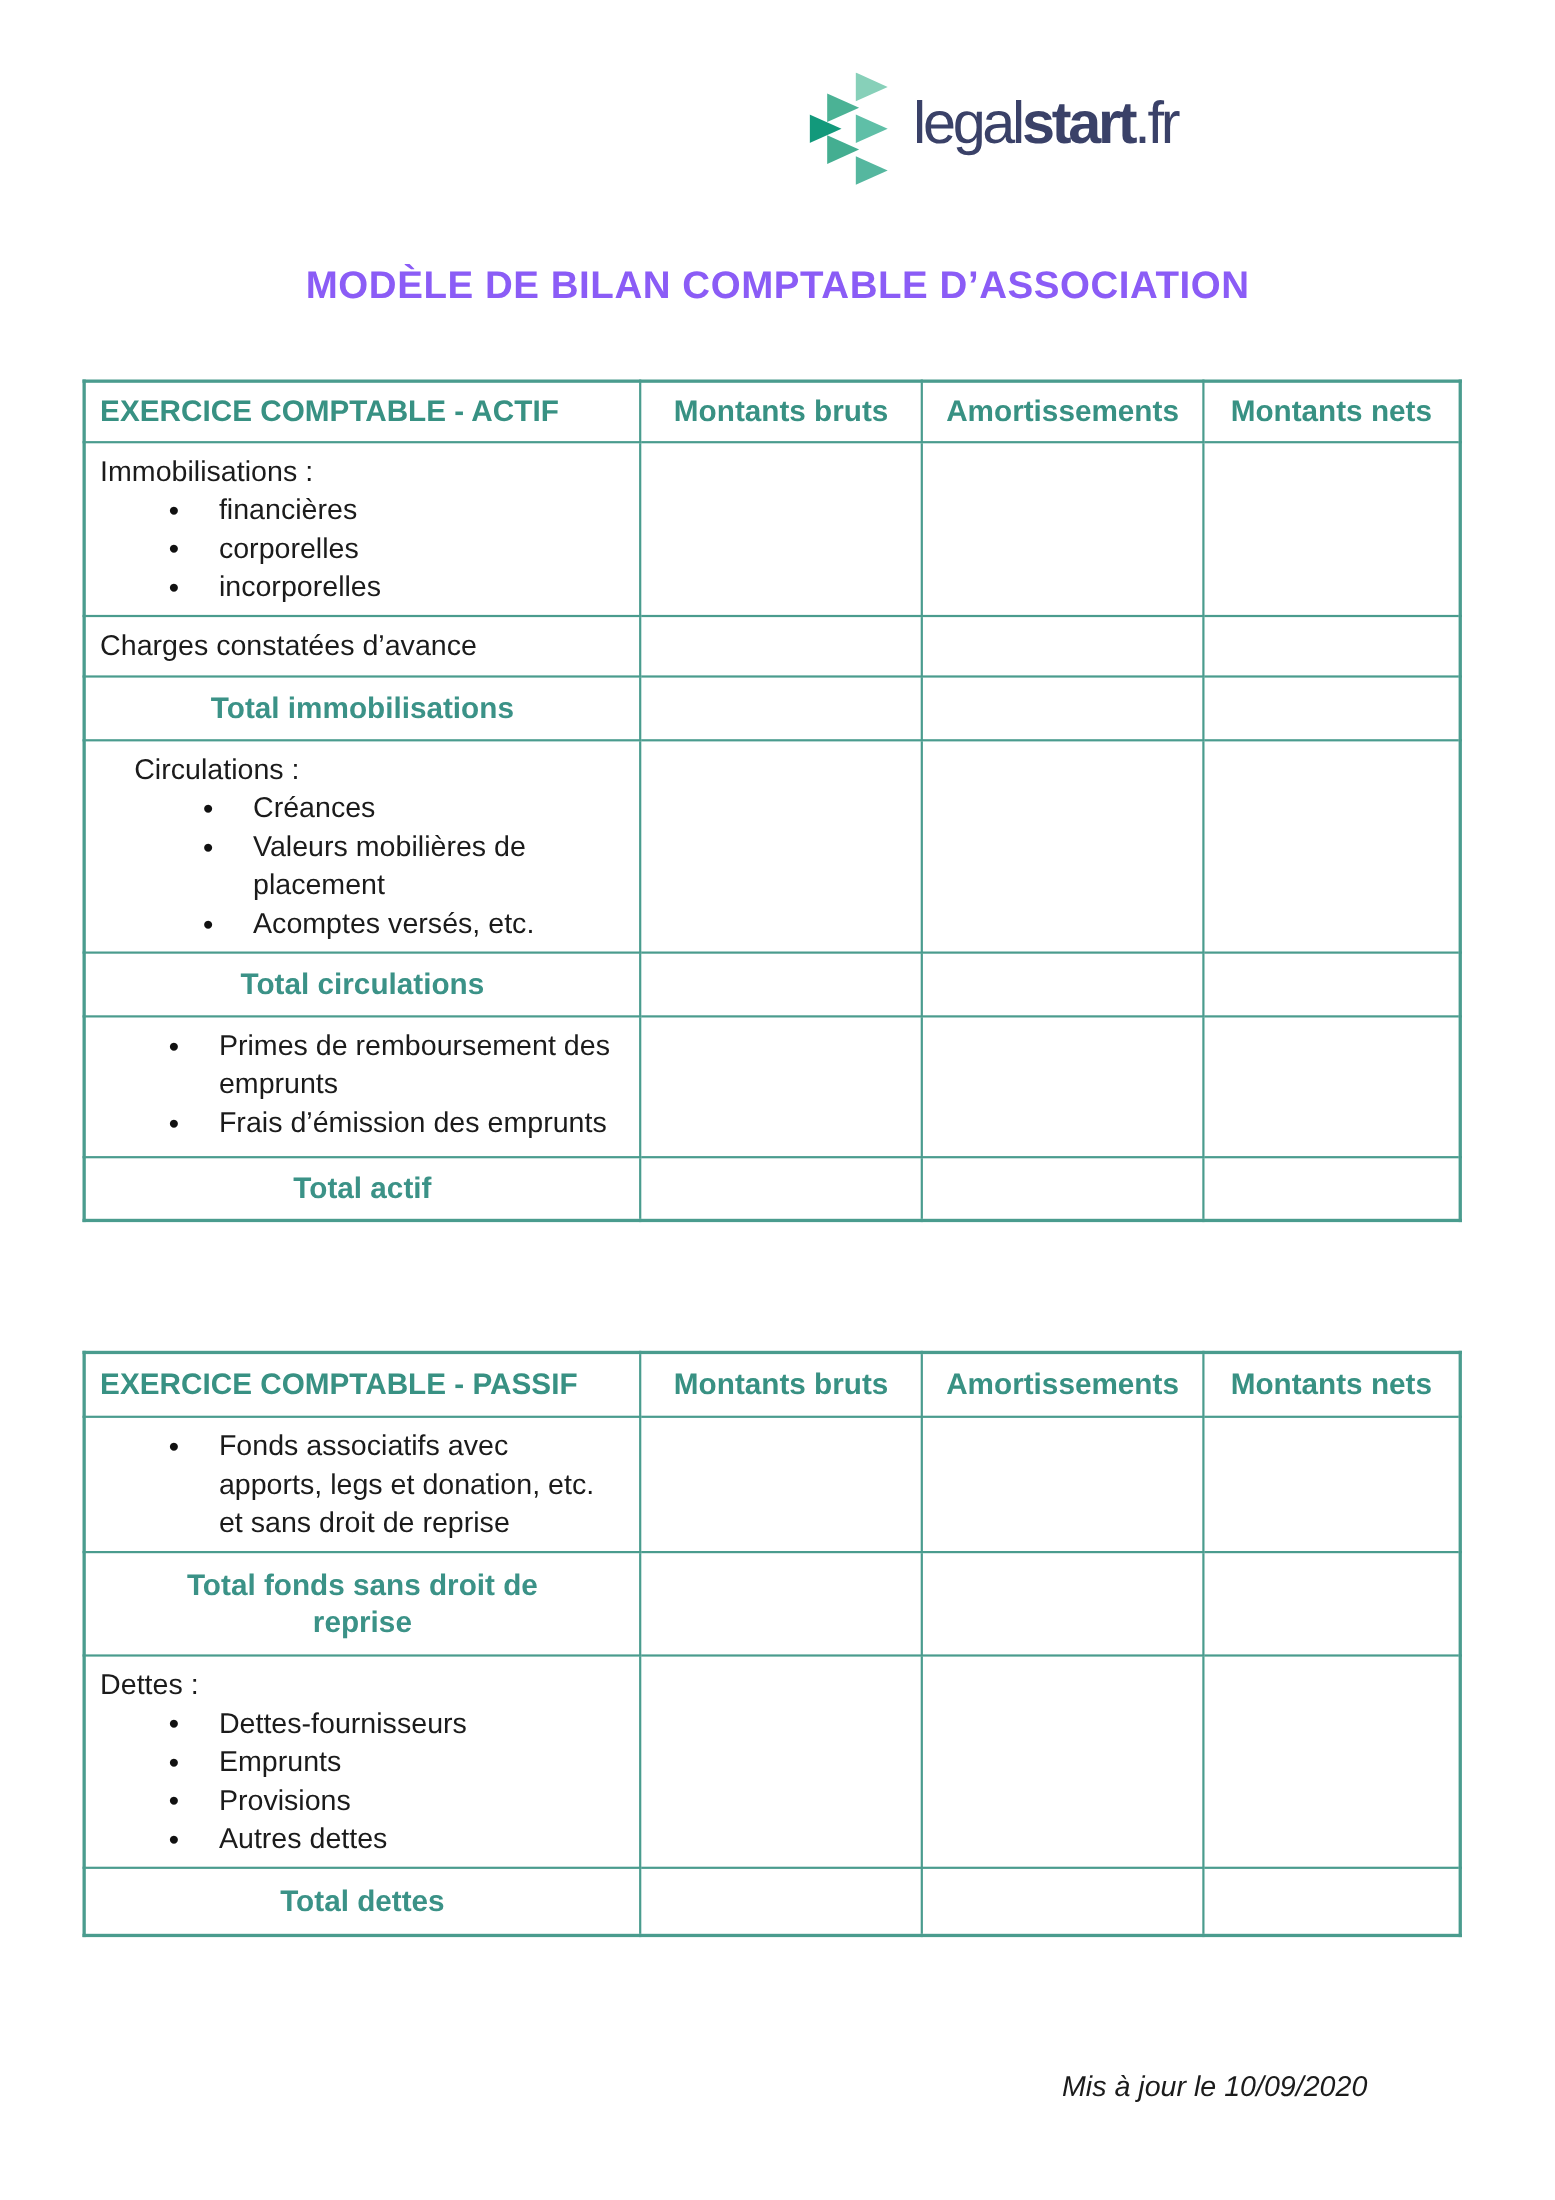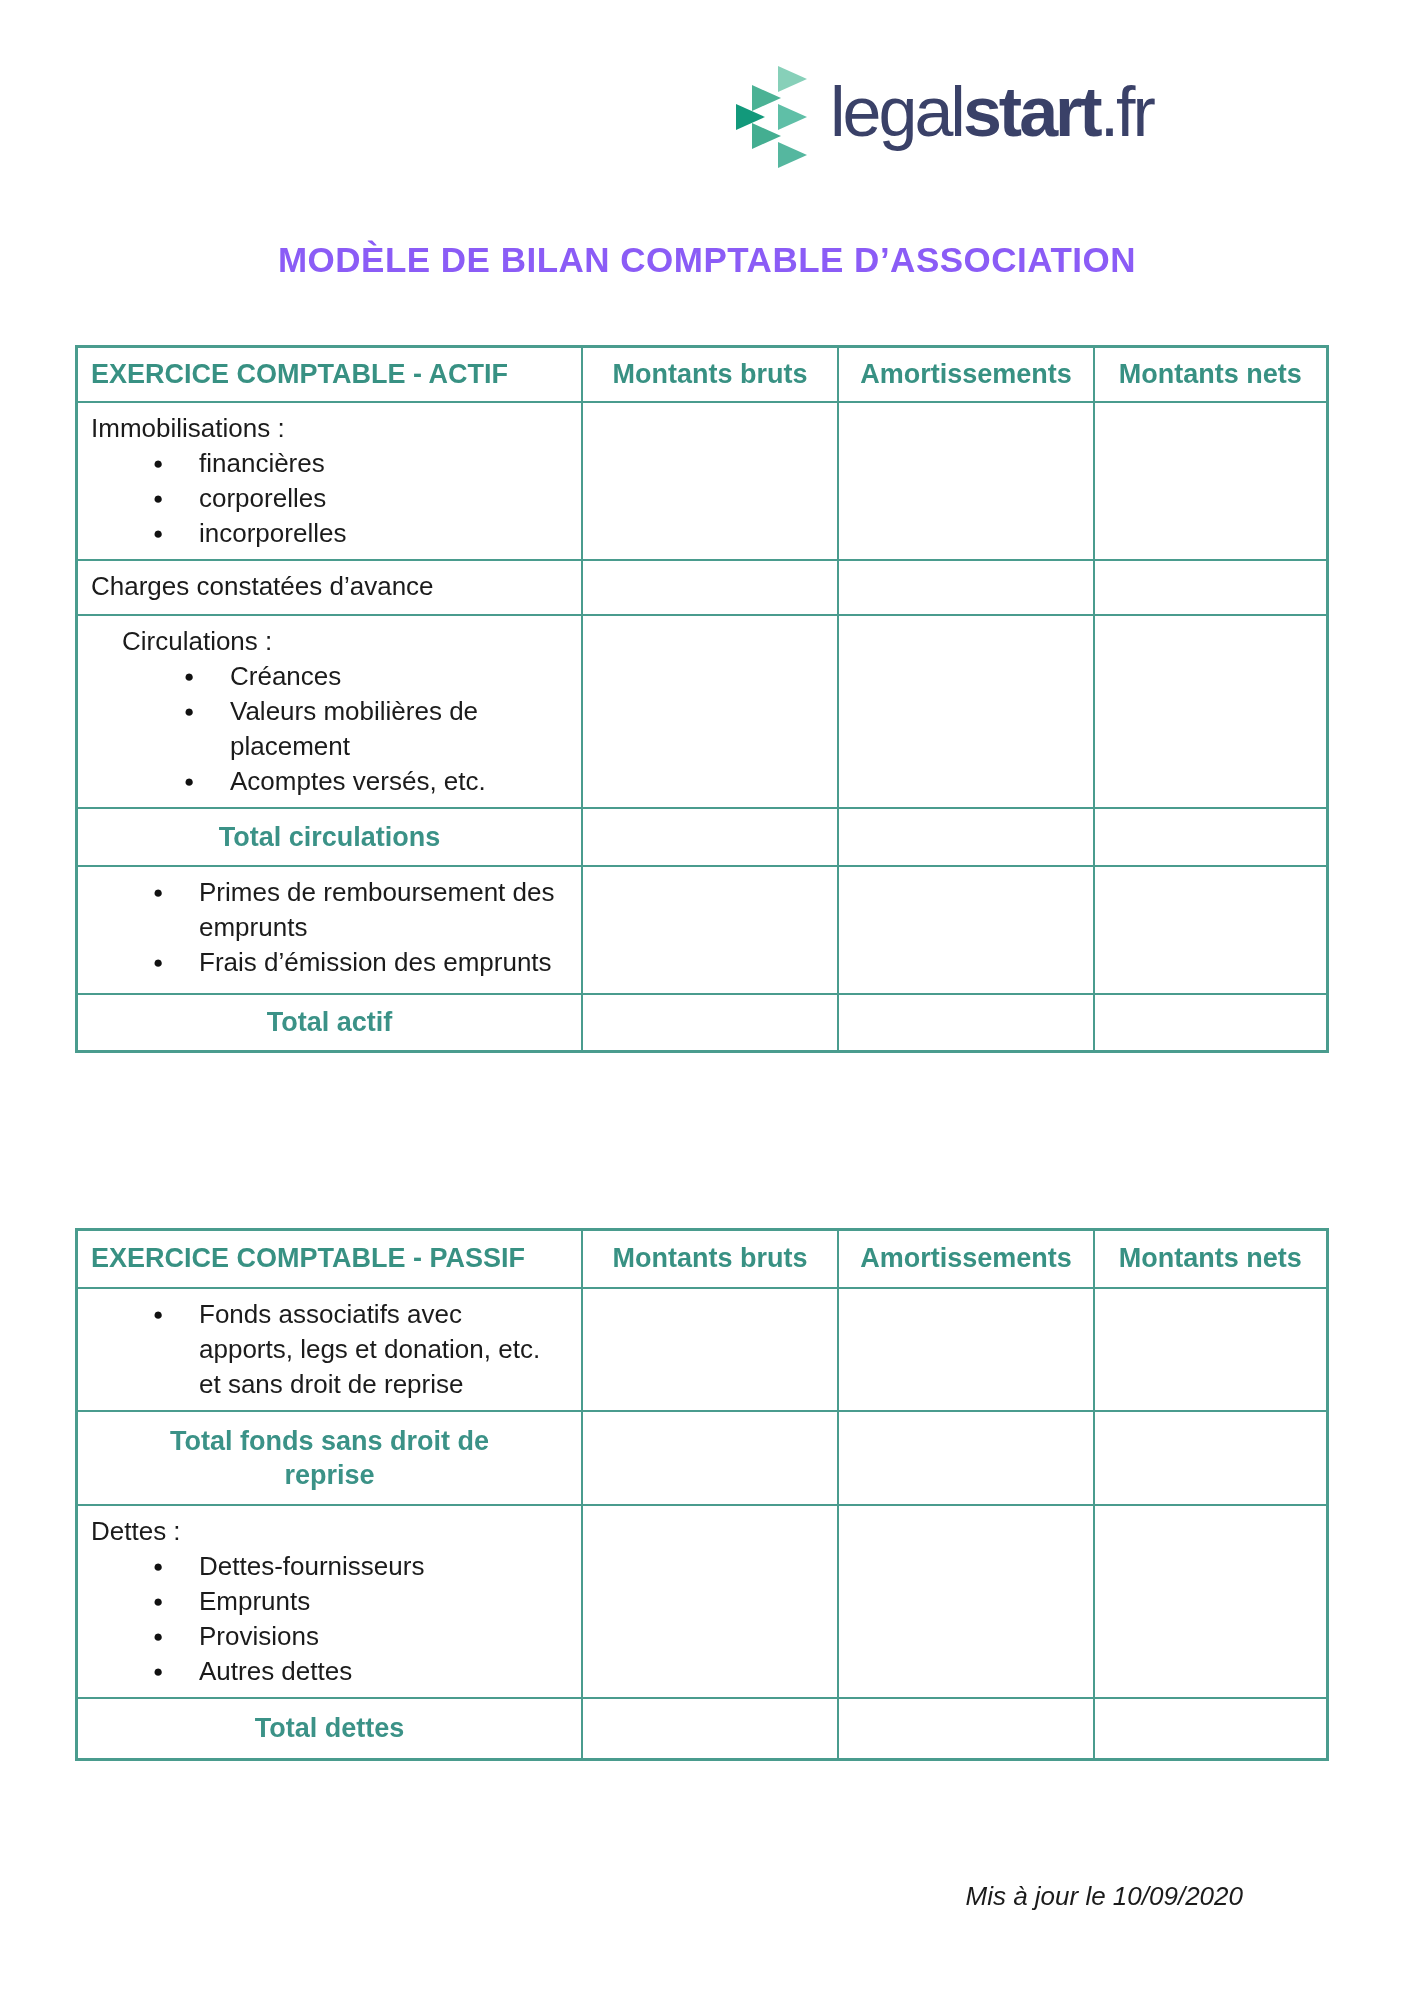--- a/index.html
+++ b/index.html
@@ -12,21 +12,21 @@
     overflow: hidden;
   }
 
   
   .logo {
     position: absolute; left: 736px; top: 58px; height: 122px;
     display: flex; align-items: center; gap: 16px;
   }
   .logo-mark { width: 78px; height: 106px; }
   .logo-text {
-    font-size: 70px; letter-spacing: -3px; color: #3a4168;
+    font-size: 54px; letter-spacing: -3px; color: #3a4168;
     line-height: 1; padding-bottom: 14px;
   }
   .logo-text .w-legal { font-weight: 400; }
   .logo-text .w-start { font-weight: 800; }
   .logo-text .w-tld   { font-weight: 500; }
 
   
   .doc-title {
     position: absolute; top: 240px; left: 0; width: 100%;
     text-align: center; font-size: 35px; font-weight: 700;
@@ -142,20 +142,26 @@
         <td class="cell-empty"></td>
       </tr>
       <tr class="r2">
         <td class="cell-item">
           <div class="row-label">Charges constatées d’avance</div>
         </td>
         <td class="cell-empty"></td>
         <td class="cell-empty"></td>
         <td class="cell-empty"></td>
       </tr>
+      <tr class="r3">
+        <td class="cell-total">Total immobilisations</td>
+        <td class="cell-empty"></td>
+        <td class="cell-empty"></td>
+        <td class="cell-empty"></td>
+      </tr>
       <tr class="r4">
         <td class="cell-item">
           <div class="row-label">Circulations :</div>
           <div class="bullet">
             <span class="dot">●</span>
             <span class="txt">Créances</span>
           </div>
           <div class="bullet">
             <span class="dot">●</span>
             <span class="txt">Valeurs mobilières de

